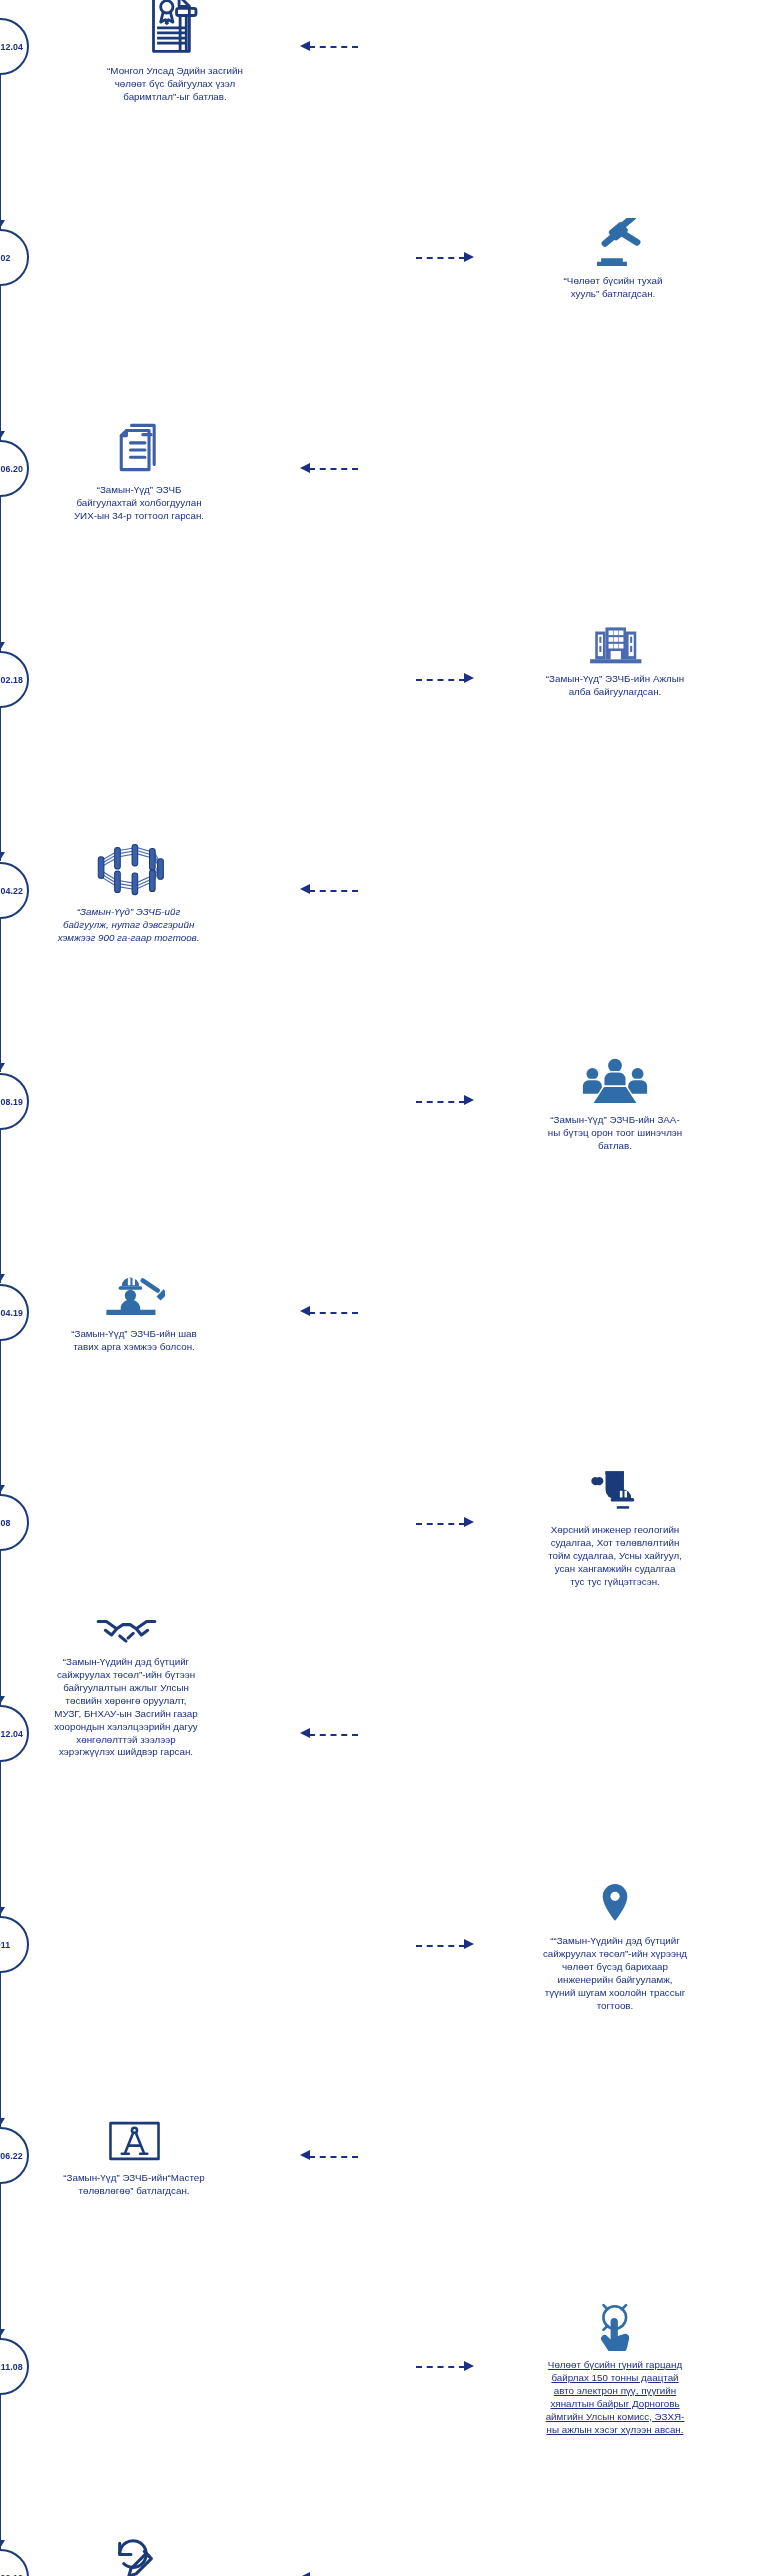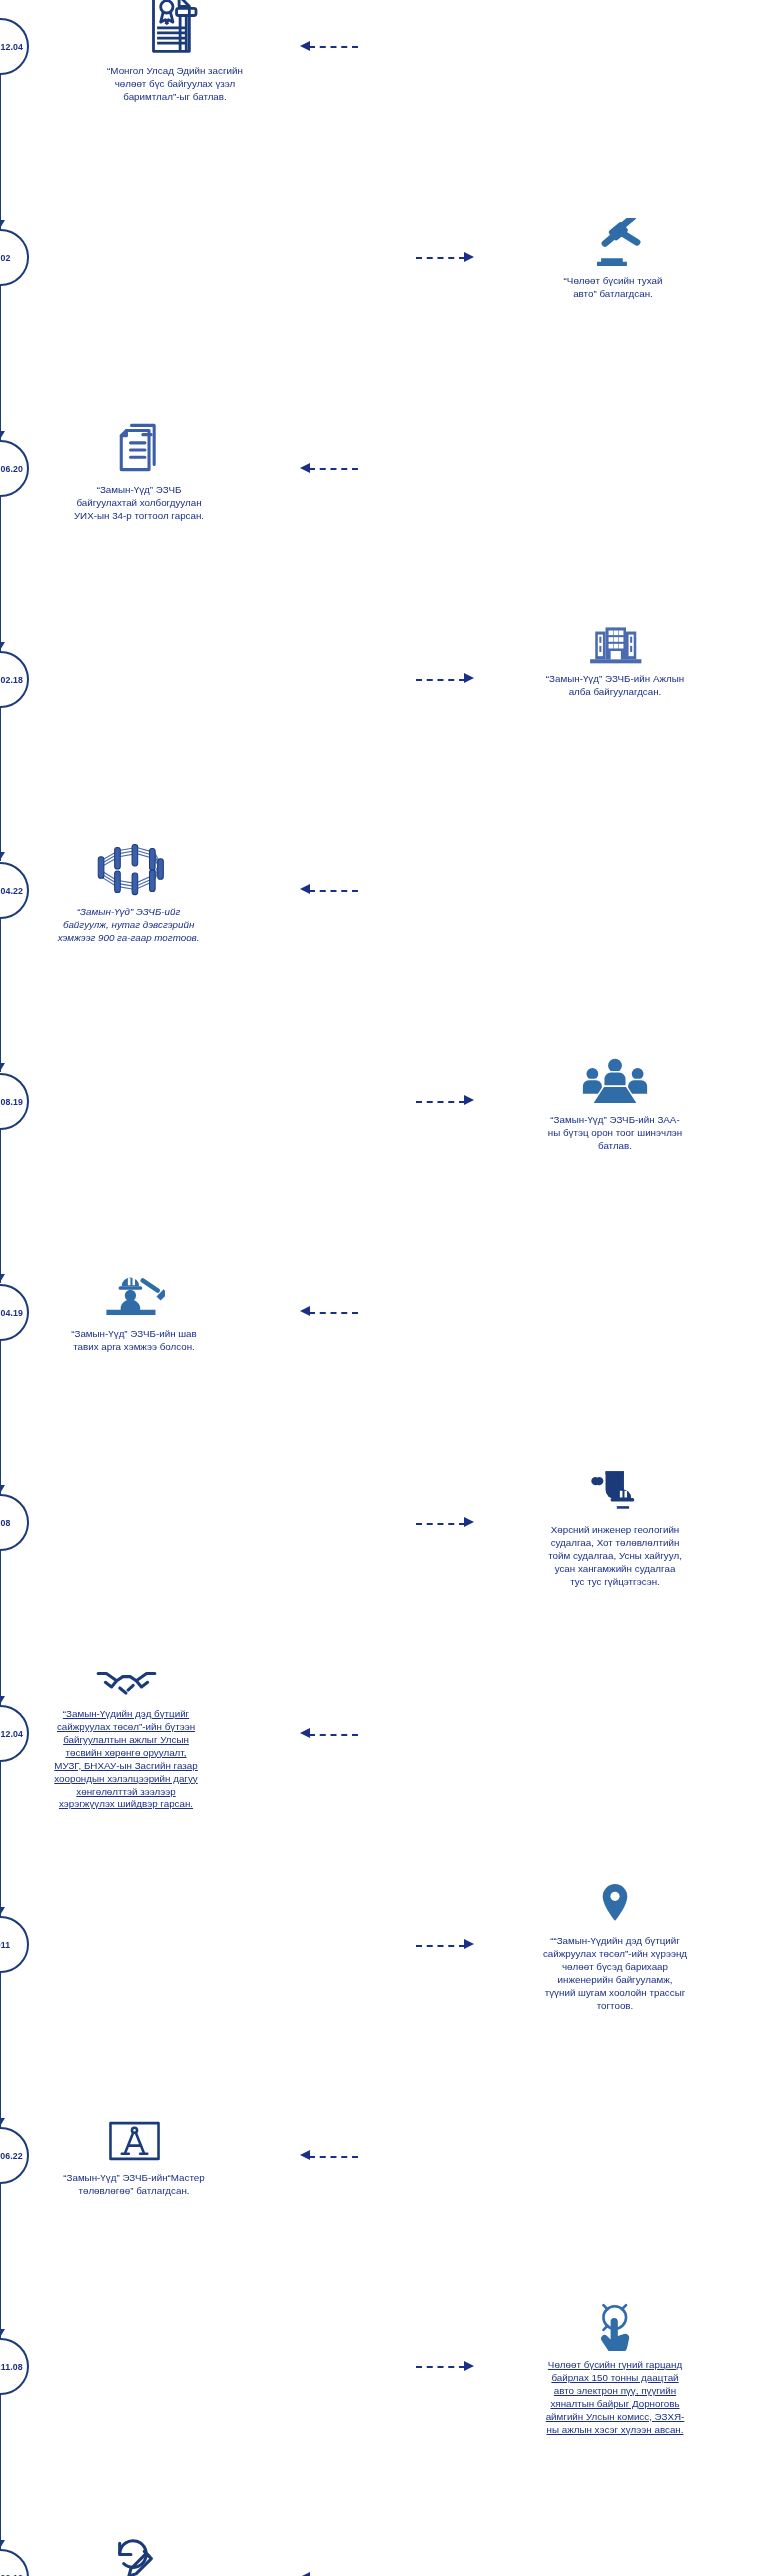--- a/index.html
+++ b/index.html
@@ -107,21 +107,21 @@
       <g fill="#2f6ca8">
         <rect x="48" y="14" width="33" height="24" rx="5" transform="rotate(-40 64 26)"></rect>
         <rect x="58" y="2" width="44" height="13" rx="6.5" transform="rotate(-40 80 8)"></rect>
         <rect x="28" y="33" width="44" height="13" rx="6.5" transform="rotate(-40 50 39)"></rect>
         <rect x="64" y="32" width="46" height="13" rx="6.5" transform="rotate(32 87 38)"></rect>
         <path d="M31 78 h42 v7 h8 v8 h-58 v-8 h8 z"></path>
       </g>
     </svg>
   </div>
   <p>“Чөлөөт бүсийн тухай
-авто” батлагдсан.</p>
+хууль” батлагдсан.</p>
 </div>
 
 <div class="conn" style="top: 497px; height: 154px;">
     <i class="head"></i>
   </div>
 <div class="node" style="top: 440px;">
   <span>2003.06.20</span>
 </div>
 <div class="dash" style="left: 309px; top: 468px; width: 49px;"></div>
 <div class="arrowL" style="left: 300px; top: 463px;"></div>
@@ -309,21 +309,21 @@
 </div>
 
 <div class="conn" style="top: 1762px; height: 154px;">
     <i class="head"></i>
   </div>
 <div class="node" style="top: 1705px;">
   <span>2008.12.04</span>
 </div>
 <div class="dash" style="left: 309px; top: 1734px; width: 49px;"></div>
 <div class="arrowL" style="left: 300px; top: 1728px;"></div>
-<div class="blk left" style="left: 18px; top: 1661px; text-decoration: underline;">
+<div class="blk left" style="left: 18px; top: 1609px;">
   <div class="ico">
     <svg width="67" height="39" viewBox="0 0 130 75">
       <g fill="none" stroke="#1b3a7a" stroke-width="6" stroke-linejoin="round" stroke-linecap="round">
         <path d="M10 24 h16 l20 14 l-10 12 l-12 -9"></path>
         <path d="M120 24 h-16 l-20 14 l10 12 l12 -9"></path>
         <path d="M46 38 l12 -8 h14 l12 8"></path>
         <path d="M52 52 l12 10 M68 56 l10 -9"></path>
       </g>
     </svg>
   </div>

